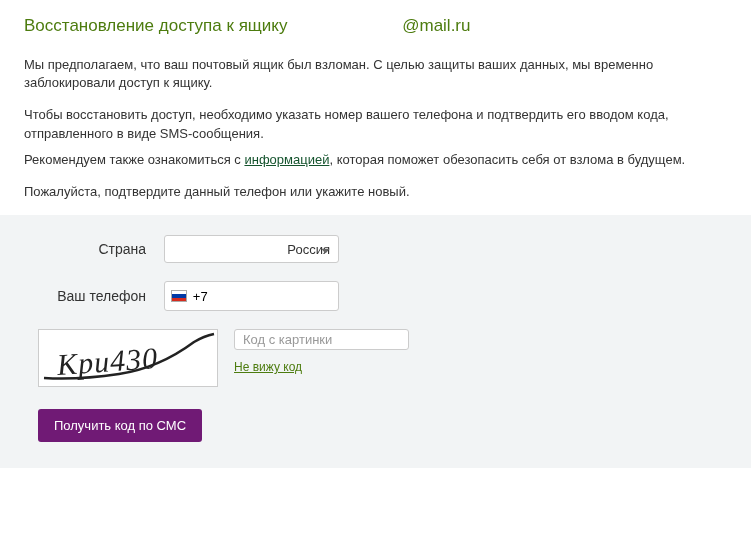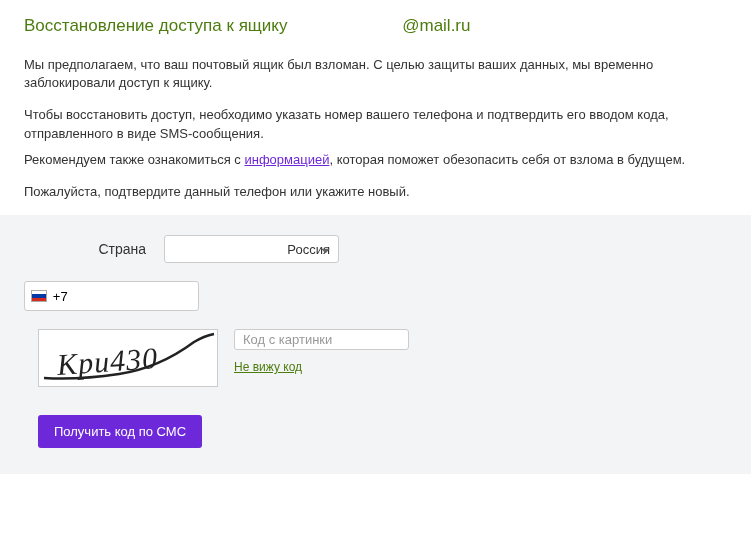--- a/index.html
+++ b/index.html
@@ -24,21 +24,21 @@
   .title-email {
     margin-left: 110px;
   }
   .text-block p {
     line-height: 1.4;
     margin-bottom: 14px;
     color: #333;
   }
   .text-block p.tight { margin-bottom: 8px; }
   .text-block a {
-    color: #6d28d9;
+    color: #14532d;
     text-decoration: underline;
   }
   .form-area {
     background: #f2f4f5;
     margin: 8px -24px 0 -24px;
     padding: 20px 24px 26px 24px;
   }
   .form-row {
     display: flex;
     align-items: center;
@@ -127,23 +127,23 @@
   }
   .captcha-input::placeholder { color: #999; }
   .link-small {
     color: #4d7c0f;
     text-decoration: underline;
     font-size: 12px;
     cursor: pointer;
     width: fit-content;
   }
   .submit-btn {
-    margin-top: 28px;
+    margin-top: 22px;
     margin-left: 14px;
-    background: #6d28d9;
+    background: #701a75;
     color: #fff;
     border: none;
     border-radius: 3px;
     padding: 9px 16px;
     font-size: 13px;
     cursor: pointer;
   }
 </style>
 </head>
 <body>
@@ -170,20 +170,21 @@
         <span>Россия</span>
         <span class="chevron">
           <svg width="9" height="5" viewBox="0 0 9 5">
               <path d="M0 0 L4.5 5 L9 0 Z" fill="#666"></path>
             </svg>
         </span>
       </div>
     </div>
 
     <div class="form-row">
+      <div class="form-label">Ваш телефон</div>
       <div class="phone-input">
         <span class="flag"></span>
         <input type="text" value="+7" style="">
       </div>
     </div>
 
     <div class="captcha-row">
       <div class="captcha-img">
         <svg width="180" height="58" viewBox="0 0 180 58">
           <path d="M 5 48 Q 40 50 80 44 Q 120 38 155 12 Q 165 6 175 4" stroke="#222" stroke-width="2.5" fill="none"></path>

